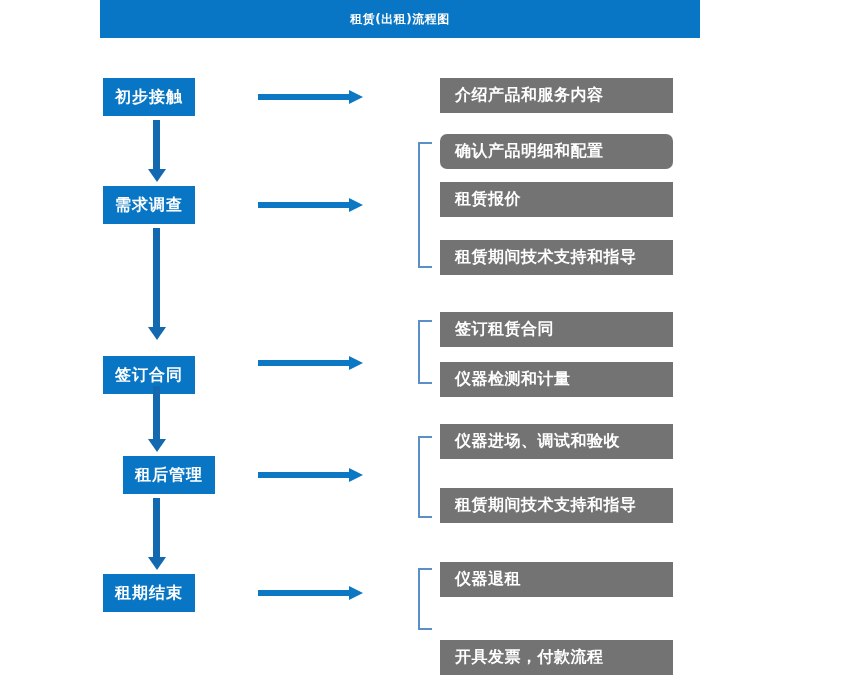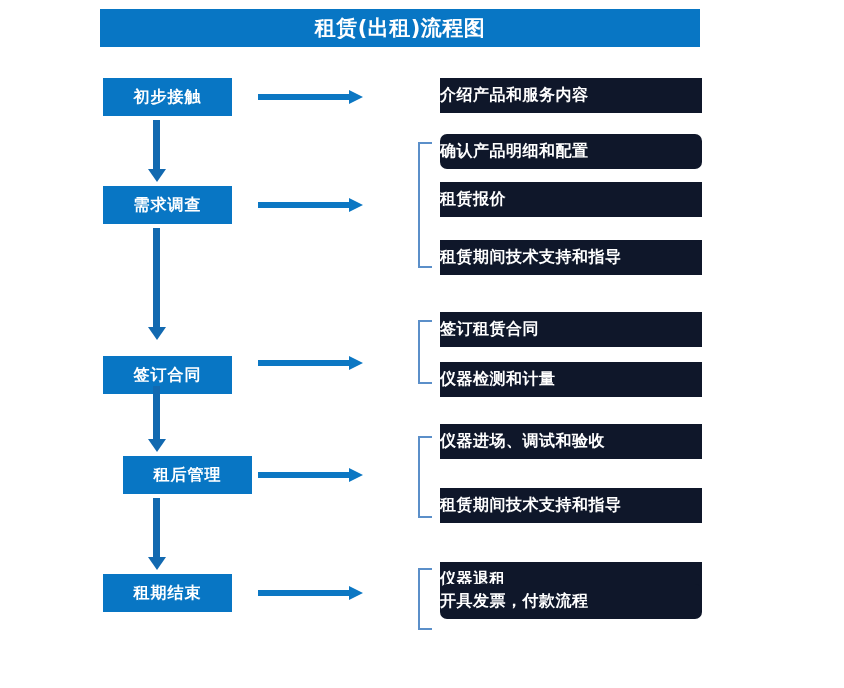--- a/index.html
+++ b/index.html
@@ -17,58 +17,59 @@
   #canvas {
     position: absolute;
     left: 0;
     top: 0;
     width: 844px;
     height: 688px;
   }
   .title-bar {
     position: absolute;
     left: 100px;
-    top: 9px;
+    top: 0;
     width: 600px;
     height: 38px;
     background: #0876C4;
     color: #ffffff;
-    font-size: 21px;
+    font-size: 12px;
     font-weight: bold;
     display: flex;
     align-items: center;
     justify-content: center;
     letter-spacing: 0.5px;
   }
   .stage-box {
     position: absolute;
     left: 103px;
-    width: 129px;
+    width: 92px;
     height: 38px;
     background: #0876C4;
     color: #ffffff;
     font-size: 16px;
     font-weight: bold;
     display: flex;
     align-items: center;
     justify-content: center;
     letter-spacing: 1px;
   }
   .detail-box {
     position: absolute;
     left: 440px;
-    width: 262px;
+    width: 233px;
     height: 35px;
-    background: #0f172a;
+    background: #737373;
     color: #ffffff;
     font-size: 16px;
     font-weight: bold;
     display: flex;
     align-items: center;
     justify-content: flex-start;
+    padding-left: 15px;
     box-sizing: border-box;
     letter-spacing: 0.5px;
   }
   
   .h-arrow {
     position: absolute;
     height: 14px;
     width: 105px;
   }
   .h-arrow .shaft {
@@ -183,15 +184,15 @@
   <div class="detail-box" style="top:182px;">租赁报价</div>
   <div class="detail-box" style="top:240px;">租赁期间技术支持和指导</div>
 
   <div class="detail-box" style="top:312px;">签订租赁合同</div>
   <div class="detail-box" style="top:362px;">仪器检测和计量</div>
 
   <div class="detail-box" style="top:424px;">仪器进场、调试和验收</div>
   <div class="detail-box" style="top:488px;">租赁期间技术支持和指导</div>
 
   <div class="detail-box" style="top:562px;">仪器退租</div>
-  <div class="detail-box" style="top:584px;border-radius:7px;">开具发票，付款流程</div>
+  <div class="detail-box" style="top:640px;">开具发票，付款流程</div>
 
 </div>
 
 </body></html>

